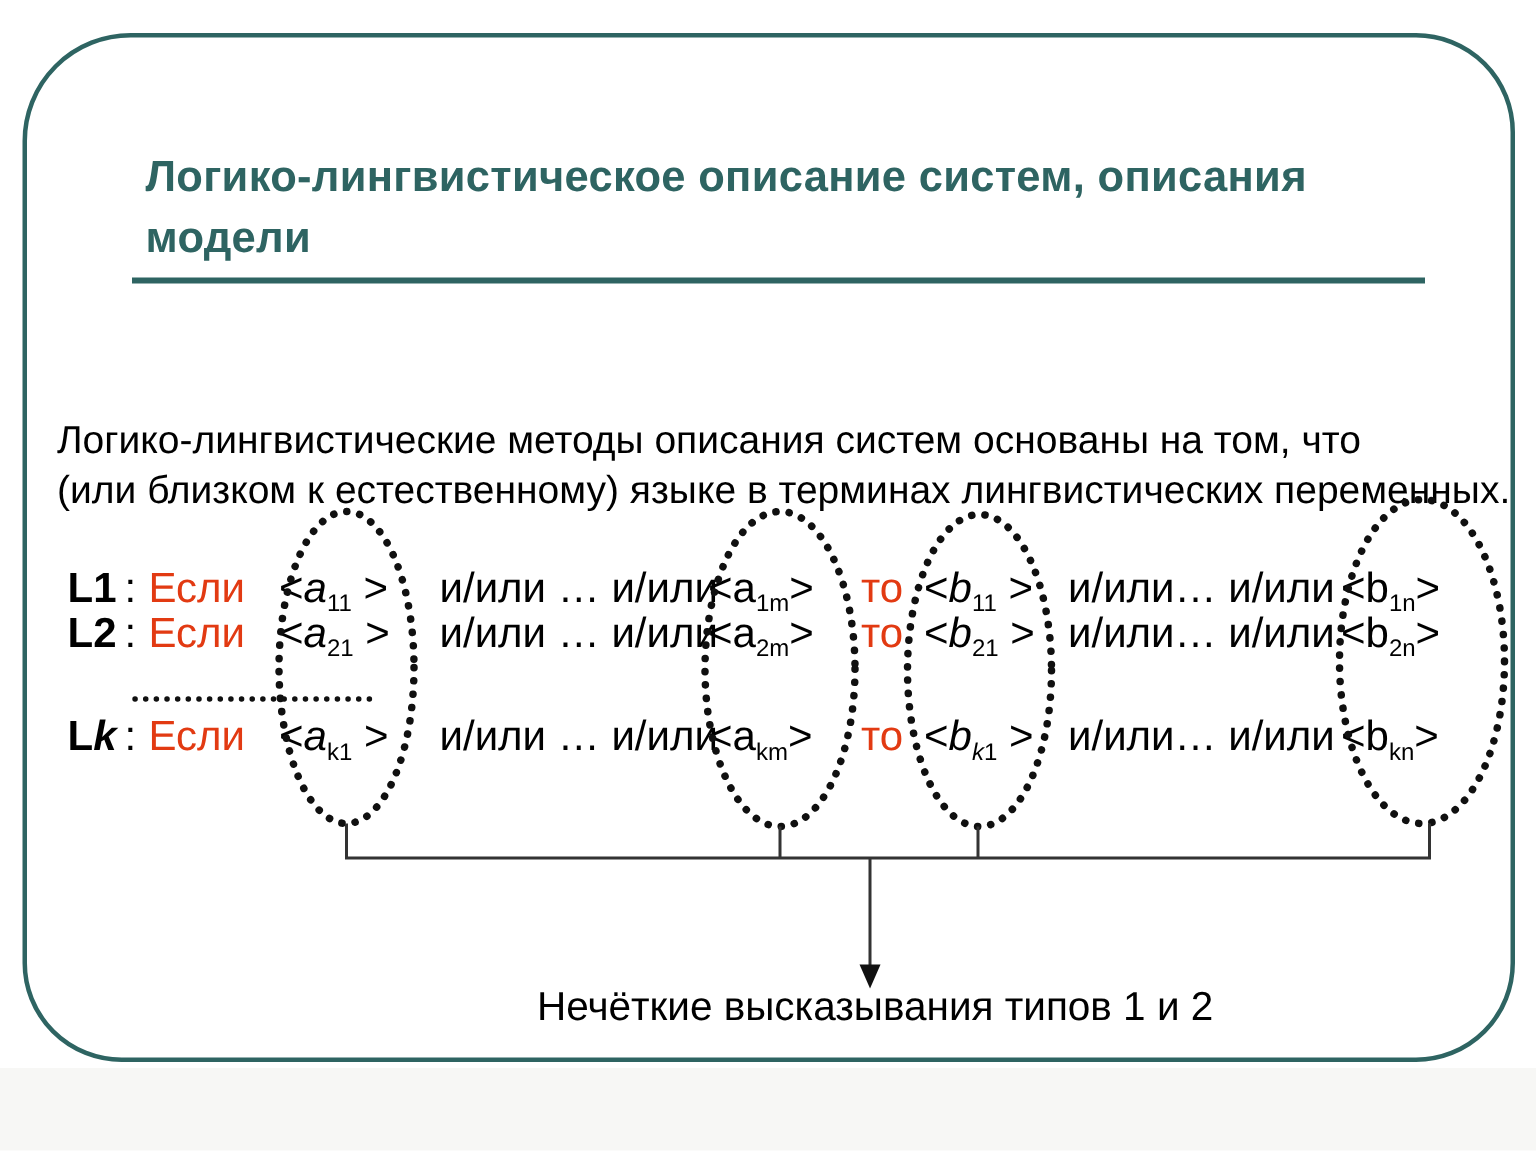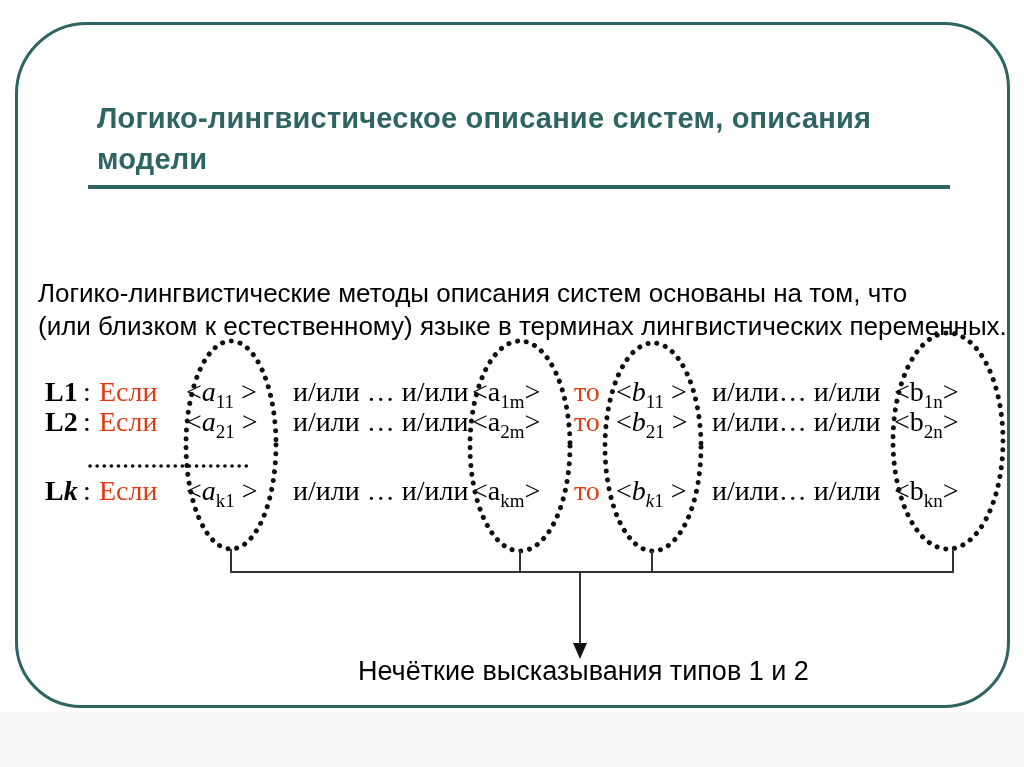--- a/index.html
+++ b/index.html
@@ -37,27 +37,26 @@
     background:var(--teal);
   }
   .para{
     position:absolute;left:38px;top:230px;width:960px;
     font-size:26px;line-height:33px;color:var(--ink);margin-top:47px;
   }
   .para div{white-space:pre;}
   .frow{
     position:absolute;left:0;top:0;width:1024px;height:34px;
     font-size:28px;
-    font-family:Liberation Serif, serif;
   }
   .tok{position:absolute;top:0;white-space:pre;}
   .lbl{font-weight:bold;}
   .lbl i{font-style:italic;}
   .red{color:var(--red);}
-  .term sub{font-size:19px;line-height:0;}
+  .term sub{font-size:16px;line-height:0;}
   .vit{font-style:italic;}
   .subit{font-style:italic;}
   svg.overlay{
     position:absolute;left:0;top:0;z-index:3;pointer-events:none;
   }
   .caption{
     position:absolute;left:358px;top:656px;
     font-size:27px;color:var(--ink);
   }
 </style>

